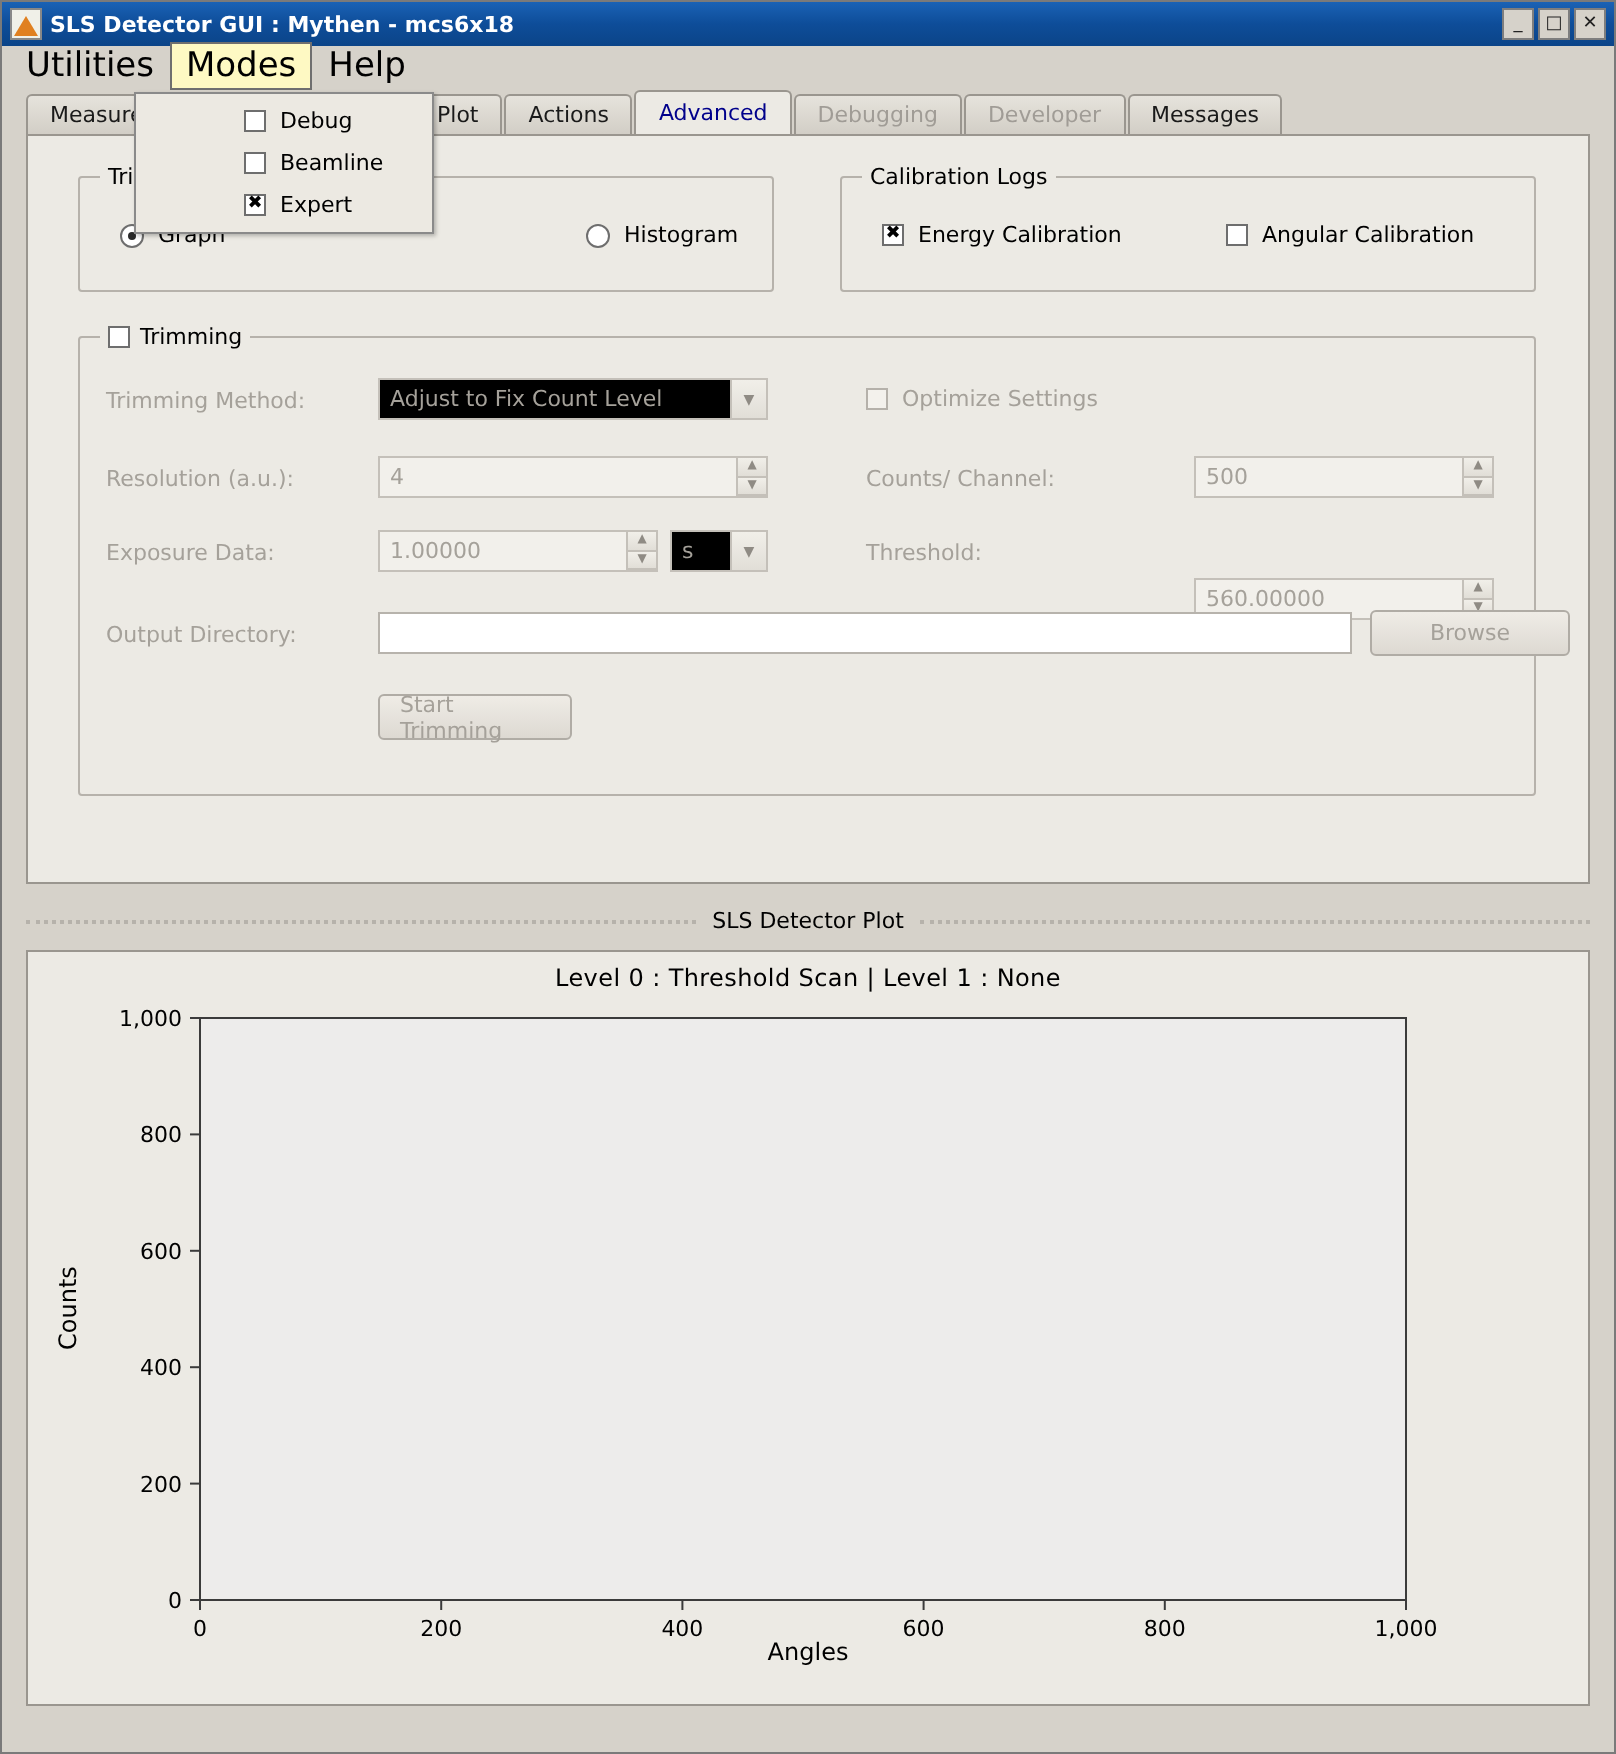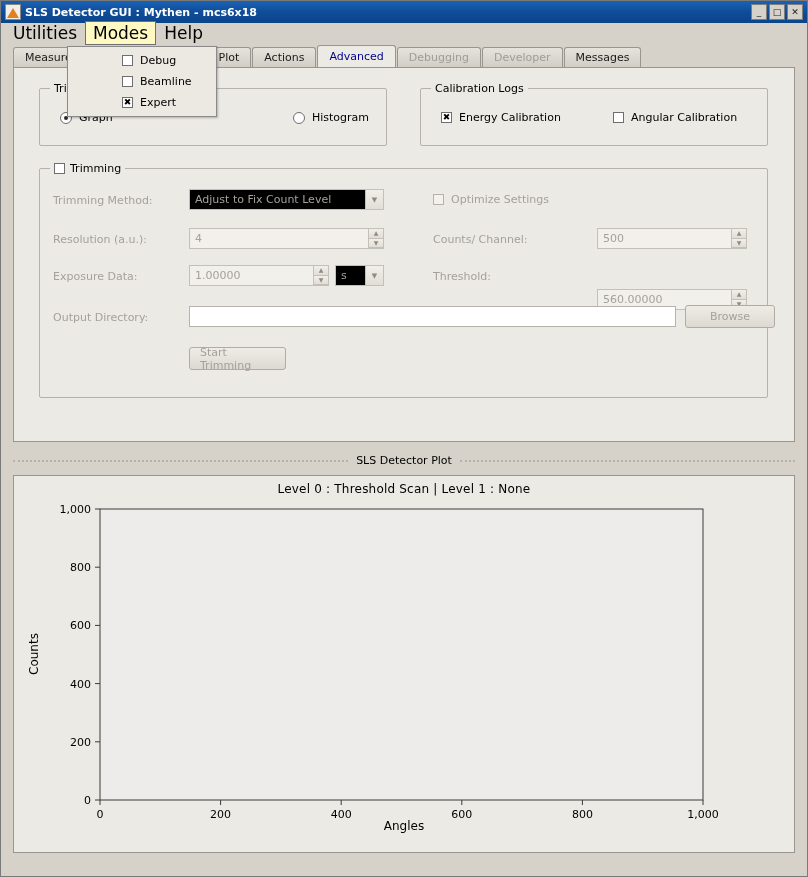--- a/index.html
+++ b/index.html
@@ -388,21 +388,21 @@
       <div class="field disabled spinbox" style="position:absolute; left:557px; top:96px; width:150px;margin-top:24px;">
         <span>560.00000</span>
         <span class="spin-btns">
             <div>▲</div>
             <div>▼</div>
           </span>
       </div>
 
       <span class="lbl dim" style="position:absolute; left:13px; top:142px;">Output Directory:</span>
       <div class="field" style="position:absolute; left:149px; top:137px; width:487px; background:#fff;"></div>
-      <div class="btn" style="position:absolute; left:645px; top:136px; width:90px;">Browse</div>
+      <div class="btn" style="position:absolute; left:645px; top:136px; width:100px;">Browse</div>
 
       <div class="btn" style="position:absolute; left:149px; top:178px; width:97px;">Start Trimming</div>
     </div>
   </div>
 
   <div class="sep-wrap">
     <div class="sep-line"></div>
     <div class="sep-text">SLS Detector Plot</div>
     <div class="sep-line"></div>
   </div>

